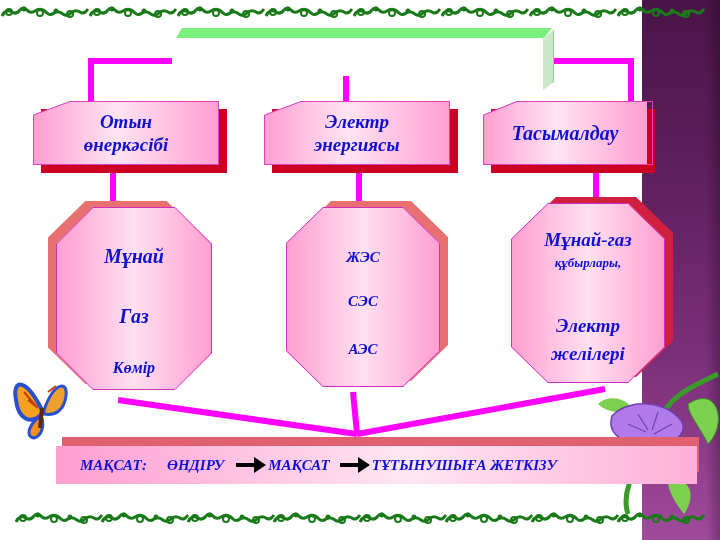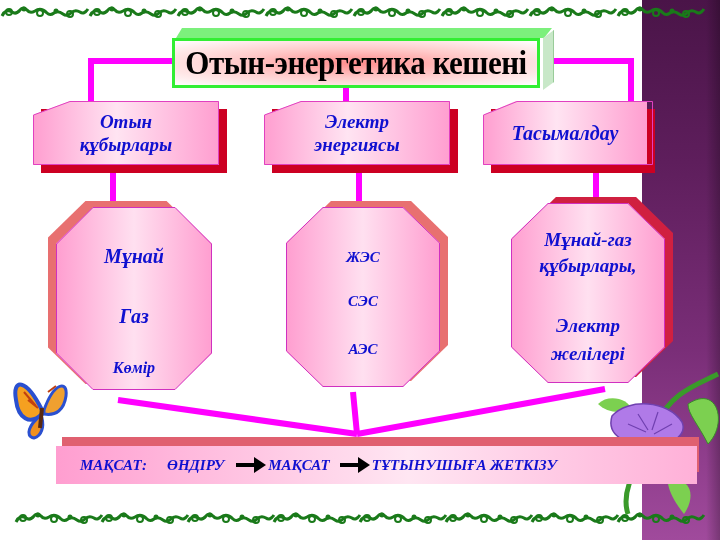--- a/index.html
+++ b/index.html
@@ -93,33 +93,30 @@
 <div class="line" style="left:628px; top:58px; width:6px; height:44px;"></div>
 <div class="line" style="left:343px; top:76px; width:6px; height:28px;"></div>
 
 <div class="line" style="left:110px; top:170px; width:6px; height:36px;"></div>
 <div class="line" style="left:356px; top:170px; width:6px; height:36px;"></div>
 <div class="line" style="left:593px; top:170px; width:6px; height:30px;"></div>
 
 <div class="title-wrap">
   <div class="title-3d-top"></div>
   <div class="title-3d-side"></div>
-  <div class="title-box">
-    <span class="title-text">Отын-энергетика кешені</span>
-  </div>
 </div>
 
 <div class="cat" style="left:33px; top:101px; width:186px;">
   <div class="shadow"></div>
   <div class="face"></div>
   <svg class="edge" width="186" height="64">
       <polygon points="0.5,14 37,0.5 185.5,0.5 185.5,63.5 0.5,63.5" fill="none" stroke="#e040c0" stroke-width="1"></polygon>
     </svg>
   <div class="label">
-    <div><span>Отын</span><br><span>құбырлары</span></div>
+    <div><span>Отын</span><br><span>өнеркәсібі</span></div>
   </div>
 </div>
 
 <div class="cat" style="left:264px; top:101px; width:186px;">
   <div class="shadow"></div>
   <div class="face"></div>
   <svg class="edge" width="186" height="64">
       <polygon points="0.5,14 37,0.5 185.5,0.5 185.5,63.5 0.5,63.5" fill="none" stroke="#e040c0" stroke-width="1"></polygon>
     </svg>
   <div class="label">
@@ -160,21 +157,21 @@
   <div class="label" style="top:86px; font-size:15px;">СЭС</div>
 </div>
 
 <div class="oct" style="left:511px; top:203px; width:154px; height:180px;">
   <div class="shadow" style="left:8px; top:-6px; width:154px; height:180px; background:#d02040;"></div>
   <div class="face"></div>
   <svg class="edge" width="154" height="180">
       <polygon points="37,0.5 117,0.5 153.5,36 153.5,144 117,179.5 37,179.5 0.5,144 0.5,36" fill="none" stroke="#d030c0" stroke-width="1"></polygon>
     </svg>
   <div class="label" style="top:26px; font-size:19px;">Мұнай-газ</div>
-  <div class="label" style="top:52px; font-size:19px;">құбырлары,</div>
+  <div class="label" style="top:52px; font-size:13px;">құбырлары,</div>
   <div class="label" style="top:112px; font-size:19px;">Электр</div>
   <div class="label" style="top:140px; font-size:19px;">желілері</div>
 </div>
 
 <svg style="position:absolute; left:0; top:0;" width="720" height="540">
   <line x1="118" y1="400" x2="357" y2="434" stroke="#ff00ff" stroke-width="6"></line>
   <line x1="353" y1="392" x2="357" y2="434" stroke="#ff00ff" stroke-width="6"></line>
   <line x1="605" y1="389" x2="357" y2="434" stroke="#ff00ff" stroke-width="6"></line>
 </svg>
 

